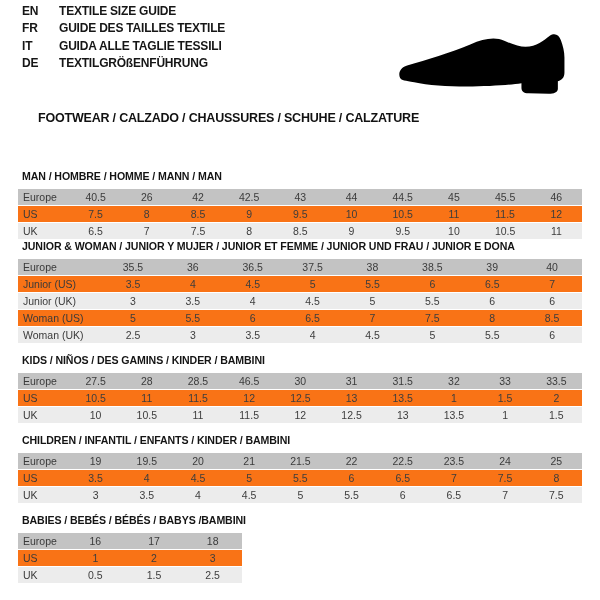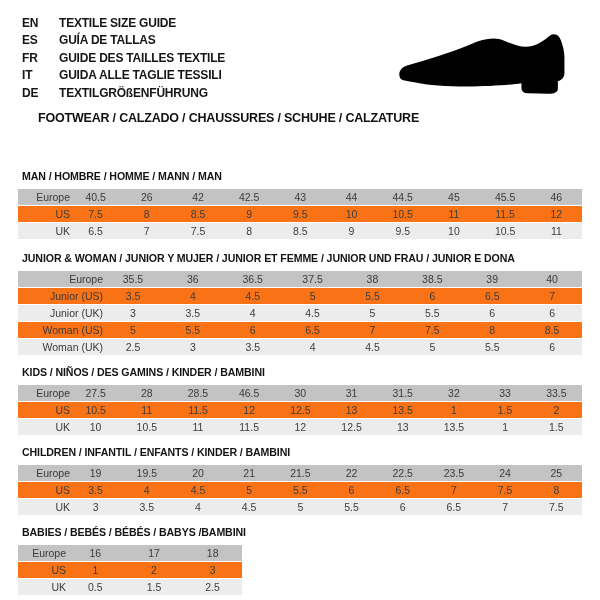--- a/index.html
+++ b/index.html
@@ -4,72 +4,68 @@
 <style>
   * { margin:0; padding:0; box-sizing:border-box; }
   html,body { background:#fff; }
   body { font-family:"Liberation Sans", sans-serif; }
   .doc {
     position:relative; width:600px; height:600px; background:#ffffff;
     overflow:hidden; color:#1c1c1c;
   }
 
   
-  .lang-block { position:absolute; left:22px; top:15px; }
+  .lang-block { position:absolute; left:22px; top:3px; }
   .lang-row { display:grid; grid-template-columns:37px auto; line-height:17.4px; }
   .lang-code, .lang-label {
     font-weight:bold; font-size:12px; letter-spacing:-0.2px; color:#161616;
     white-space:nowrap;
   }
 
   .category-title {
     position:absolute; left:38px; top:111px;
     font-weight:bold; font-size:12.5px; letter-spacing:-0.2px; color:#111;
     white-space:nowrap;
   }
 
   
   .shoe { position:absolute; left:397px; top:32px; }
 
   
   .sections { position:absolute; left:18px; top:170px; width:564px; }
   .section { margin-bottom:10px; }
-  .section--man { margin-bottom:12px; }
+  .section--man { margin-bottom:0; }
   .section-title {
     font-weight:bold; font-size:10.6px; letter-spacing:-0.1px; color:#141414;
     padding-left:4px; line-height:13px; margin-bottom:6px; white-space:nowrap;
   }
   table.size-table {
     border-collapse:separate; border-spacing:0; table-layout:fixed;
     width:100%;
   }
   table.size-table--narrow { width:224px; }
   table.size-table td {
     height:17px; font-size:10.5px; color:#3d3d3d; text-align:center;
     vertical-align:middle; border-bottom:1px solid #ffffff; overflow:hidden;
     white-space:nowrap; padding:0;
   }
-  table.size-table td.label { text-align:right; padding-left:5px; color:#3a3a3a; }
+  table.size-table td.label { text-align:left; padding-left:5px; color:#3a3a3a; }
   tr.row-head td { background:#c3c3c3; color:#3b3b3b; }
   tr.row-white td { background:#f97316; }
   tr.row-alt td { background:#ececec; }
 </style>
 </head>
 <body>
 
 <div class="doc">
 
   <div class="lang-block">
     <div class="lang-row">
       <span class="lang-code">EN</span>
       <span class="lang-label">TEXTILE SIZE GUIDE</span>
-    </div>
-    <div class="lang-row">
-      <span class="lang-code">ES</span>
-      <span class="lang-label">GUÍA DE TALLAS</span>
     </div>
     <div class="lang-row">
       <span class="lang-code">FR</span>
       <span class="lang-label">GUIDE DES TAILLES TEXTILE</span>
     </div>
     <div class="lang-row">
       <span class="lang-code">IT</span>
       <span class="lang-label">GUIDA ALLE TAGLIE TESSILI</span>
     </div>
     <div class="lang-row">

